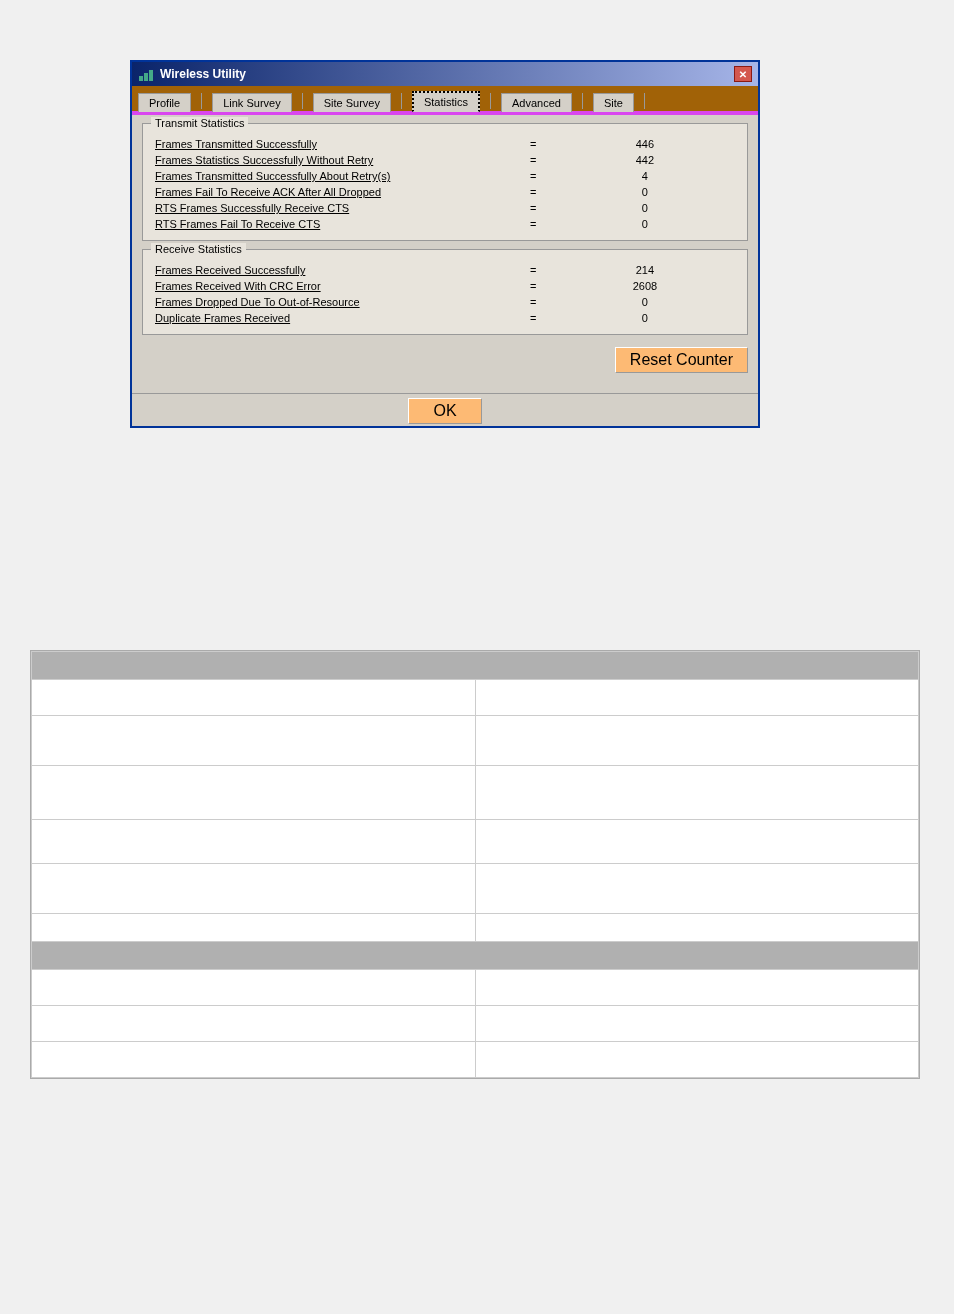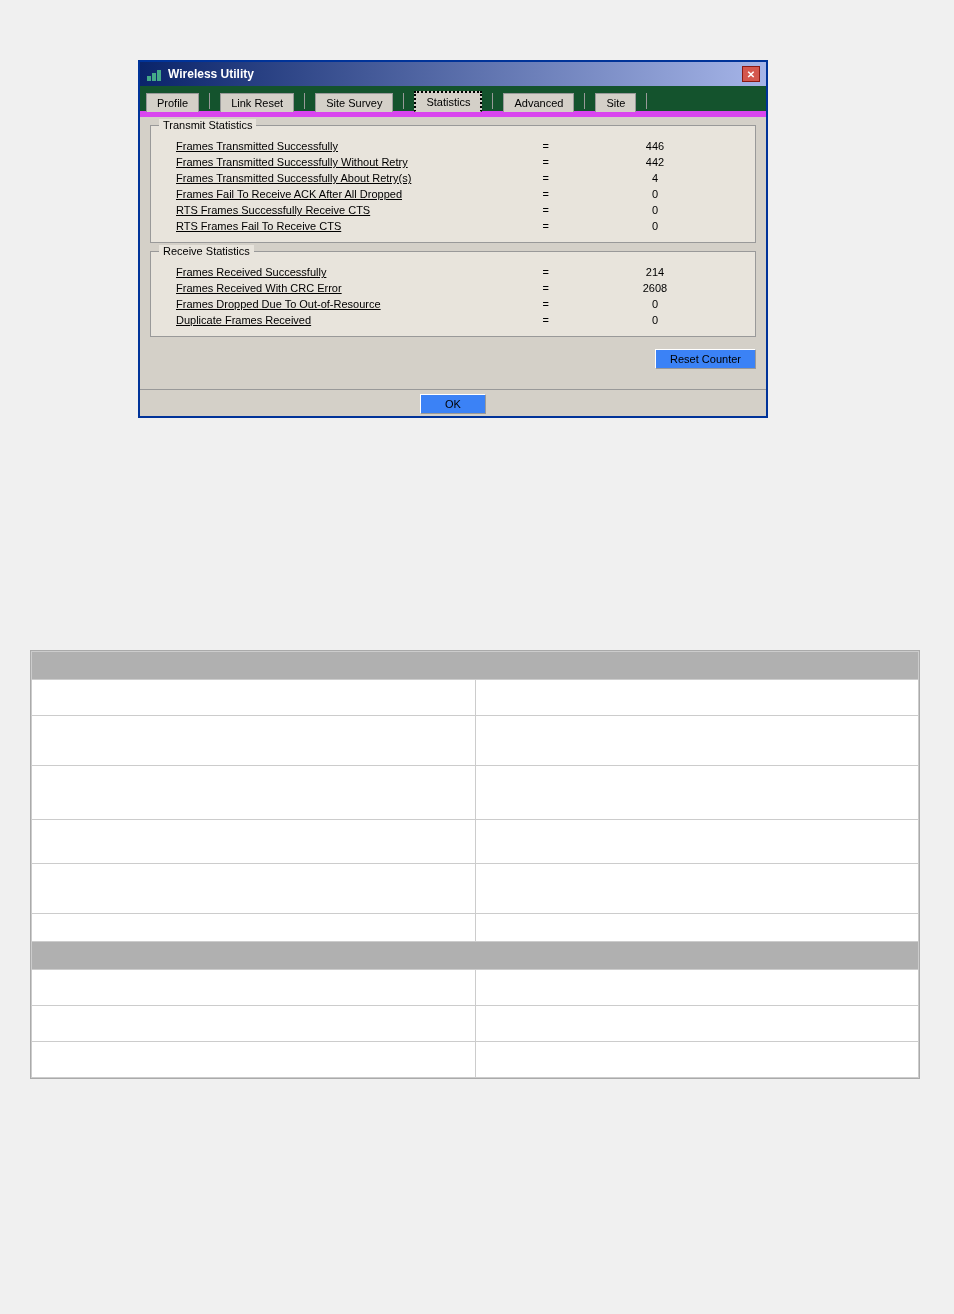--- a/index.html
+++ b/index.html
@@ -11,21 +11,20 @@
     }
 
     
     .window {
       position: absolute;
       top: 60px;
       left: 130px;
       width: 630px;
       border: 2px solid #003399;
       background: #d4d0c8;
-      margin-left: 8px;
     }
 
     .title-bar {
       background: linear-gradient(to right, #0a246a, #a6b5e8);
       color: #fff;
       padding: 4px 6px;
       display: flex;
       align-items: center;
       justify-content: space-between;
     }
@@ -46,22 +45,22 @@
       color: #fff;
       width: 18px; height: 16px;
       font-size: 10px;
       display: flex; align-items: center; justify-content: center;
       cursor: pointer;
       font-weight: bold;
     }
 
     
     .tabs-bar {
-      background: #14532d;
-      border-bottom: 6px solid #d946ef;
+      background: #a16207;
+      border-bottom: 4px solid #d946ef;
       padding: 4px 6px 0 6px;
       display: flex;
       gap: 10px;
       align-items: flex-end;
     }
     .tab {
       padding: 3px 10px;
       border: 1px solid #999;
       border-bottom: none;
       background: #d4d0c8;
@@ -87,21 +86,21 @@
     .content {
       background: #d4d0c8;
       padding: 8px 10px 12px 10px;
     }
 
     
     .section {
       border: 1px solid #999;
       background: #e8e4dc;
       margin-bottom: 8px;
-      padding: 4px 8px 8px 21px;
+      padding: 4px 8px 8px 8px;
       position: relative;
     }
     .section-title {
       position: absolute;
       top: -7px;
       left: 8px;
       background: #e8e4dc;
       padding: 0 4px;
       font-size: 11px;
       color: #000;
@@ -131,25 +130,25 @@
     }
 
     
     .button-row {
       display: flex;
       justify-content: flex-end;
       padding: 4px 0 8px 0;
     }
     .win-btn {
       padding: 3px 14px;
-      background: #3b82f6;
+      background: #fdba74;
       border: 1px solid #999;
       border-top-color: #fff;
       border-left-color: #fff;
-      font-size: 11px;
+      font-size: 16px;
       cursor: pointer;
       min-width: 80px;
     }
 
     
     .ok-row {
       display: flex;
       justify-content: center;
       padding: 4px 0 2px 0;
       background: #d4d0c8;
@@ -209,21 +208,21 @@
         </svg>
       </div>
       <span>Wireless Utility</span>
     </div>
     <div class="close-btn">✕</div>
   </div>
 
   <div class="tabs-bar">
     <div class="tab">Profile</div>
     <div class="tab-separator"></div>
-    <div class="tab">Link Reset</div>
+    <div class="tab">Link Survey</div>
     <div class="tab-separator"></div>
     <div class="tab">Site Survey</div>
     <div class="tab-separator"></div>
     <div class="tab active">Statistics</div>
     <div class="tab-separator"></div>
     <div class="tab">Advanced</div>
     <div class="tab-separator"></div>
     <div class="tab">Site</div>
     <div class="tab-separator"></div>
   </div>
@@ -233,21 +232,21 @@
     <div class="section">
       <span class="section-title">Transmit Statistics</span>
       <table class="stats-table">
         <tbody>
             <tr>
           <td class="label-col">Frames Transmitted Successfully</td>
           <td class="eq-col">=</td>
           <td class="val-col">446</td>
         </tr>
         <tr>
-          <td class="label-col">Frames Transmitted Successfully  Without Retry</td>
+          <td class="label-col">Frames Statistics Successfully  Without Retry</td>
           <td class="eq-col">=</td>
           <td class="val-col">442</td>
         </tr>
         <tr>
           <td class="label-col">Frames Transmitted Successfully About Retry(s)</td>
           <td class="eq-col">=</td>
           <td class="val-col">4</td>
         </tr>
         <tr>
           <td class="label-col">Frames Fail To Receive ACK After All Dropped</td>

